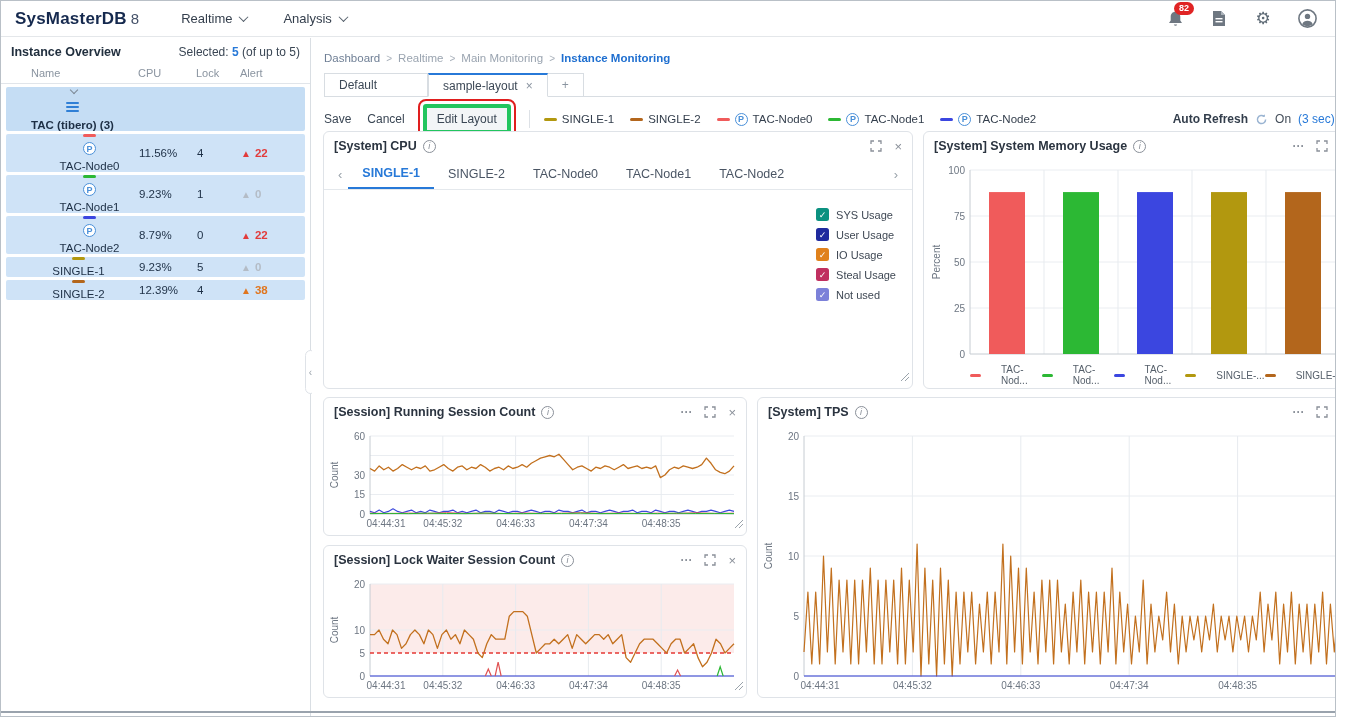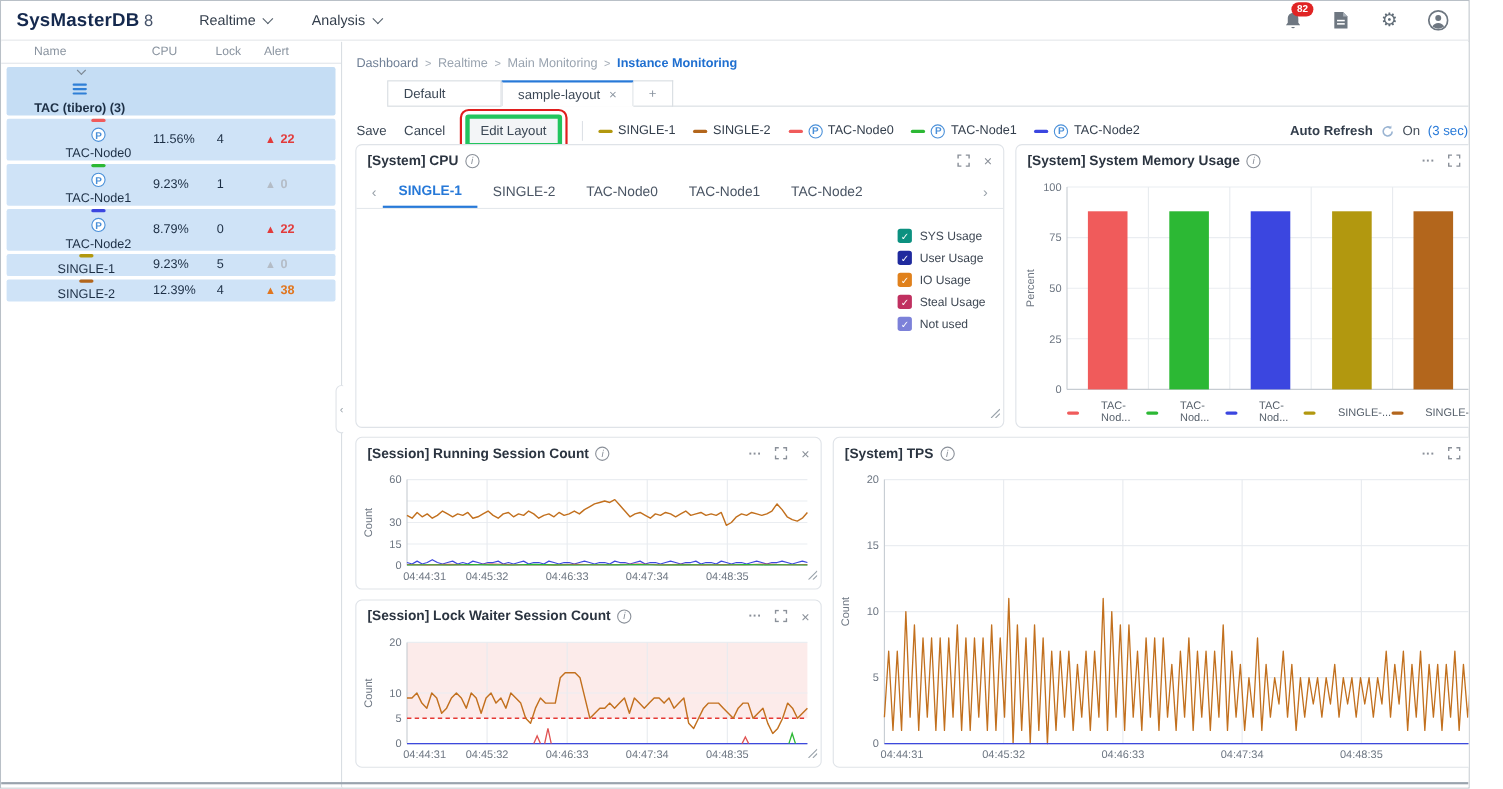--- a/index.html
+++ b/index.html
@@ -39,21 +39,21 @@
   .collapse-tab { position:absolute; right:-6px; top:312px; width:11px; height:44px; background:#fff; border:1px solid #dfe3e8; border-radius:6px; display:flex; align-items:center; justify-content:center; color:#9aa3ab; font-size:10px; cursor:pointer; }
 
   
   .main { position:absolute; left:311px; top:37px; width:1055px; height:678px; background:#fff; }
   .breadcrumb { position:absolute; left:12px; top:14px; font-size:11.5px; display:flex; gap:6px; align-items:center; }
   .bc-sep { color:#a8b0ba; font-size:10px; }
   .bc-a { color:#6f7f95; cursor:pointer; }
   .bc-muted { color:#9aa4b0; }
   .bc-active { color:#1f6fd0; font-weight:bold; }
 
-  .tabstrip { position:absolute; left:12px; top:34px; right:10px; height:25px; display:flex; align-items:flex-end; border-bottom:1px solid #d8dde2;margin-left:28px; }
+  .tabstrip { position:absolute; left:12px; top:34px; right:10px; height:25px; display:flex; align-items:flex-end; border-bottom:1px solid #d8dde2; }
   .vtab { height:24px; padding:0 14px; display:flex; align-items:center; gap:8px; font-size:12px; color:#3c4856; background:#fff; border:1px solid #d8dde2; margin-bottom:-1px; cursor:pointer; min-width:104px; }
   .vtab.active { border-top:2px solid #2779d8; border-bottom:1px solid #fff; font-weight:normal; }
   .vtab .x { color:#8a94a0; font-size:12px; }
   .vtab.add { min-width:34px; justify-content:center; color:#8a94a0; border-left:none; }
 
   .toolbar { position:absolute; left:12px; top:66px; right:10px; height:30px; display:flex; align-items:center; font-size:12px; color:#3a4654; }
   .tbtn { cursor:pointer; margin-right:16px; }
   .edit-btn { border:4px solid #22c55e; background:#f3f5f7; border-radius:3px; padding:4px 10px; font-size:12px; color:#3a4654; cursor:pointer; outline:2px solid #e01e1e; outline-offset:3px; margin:0 14px 0 2px; }
   .tb-sep { width:1px; height:18px; background:#dde1e6; margin:0 14px 0 4px; }
   .lg-item { display:flex; align-items:center; gap:5px; margin-right:16px; font-size:11.5px; color:#333e4c; cursor:pointer; }
@@ -148,20 +148,28 @@
         <svg width="19" height="19" viewBox="0 0 19 19">
             <circle cx="9.5" cy="9.5" r="8.6" fill="none" stroke="#6e7781" stroke-width="1.6"></circle>
             <circle cx="9.5" cy="7.4" r="2.7" fill="#6e7781"></circle>
             <path d="M4.2 15.2c1-2.4 3-3.4 5.3-3.4s4.3 1 5.3 3.4a8.6 8.6 0 0 1-10.6 0z" fill="#6e7781"></path>
           </svg>
       </div>
     </div>
   </div>
 
   <div class="sidebar">
+    <div class="sb-head">
+      <span class="sb-title">Instance Overview</span>
+      <span class="sb-selected">
+        <span>Selected:</span>
+        <b>5</b>
+        <span>(of up to 5)</span>
+      </span>
+    </div>
     <div class="sb-cols">
       <span>Name</span>
       <span>CPU</span>
       <span>Lock</span>
       <span>Alert</span>
     </div>
 
     <div class="srow group">
       <span class="name-cell">
         <span class="g-chev"></span>

